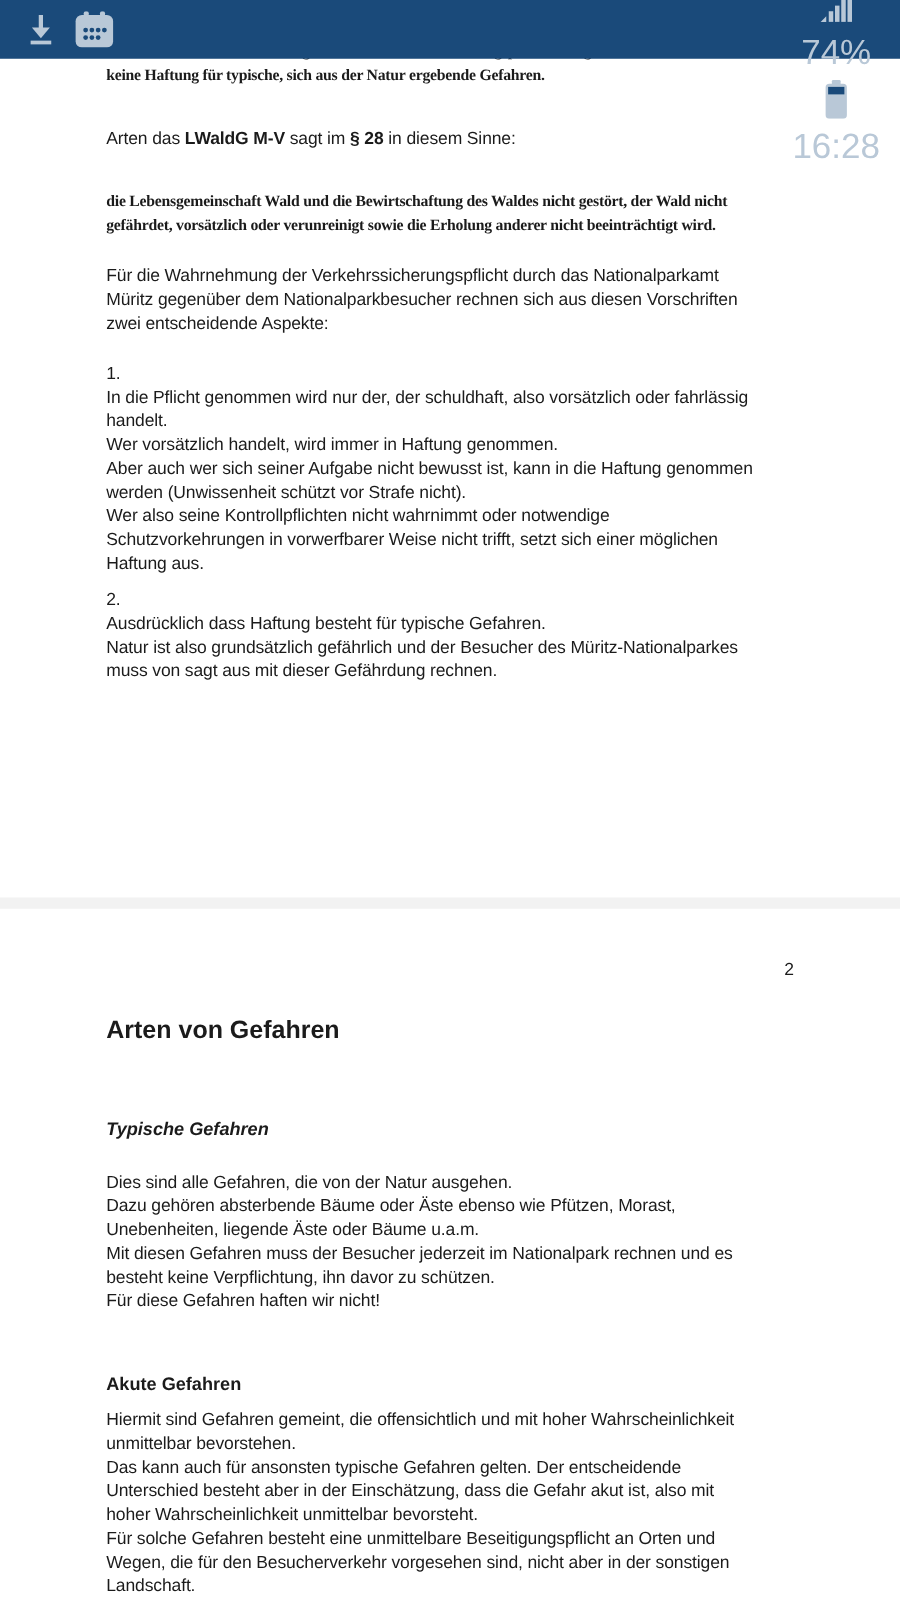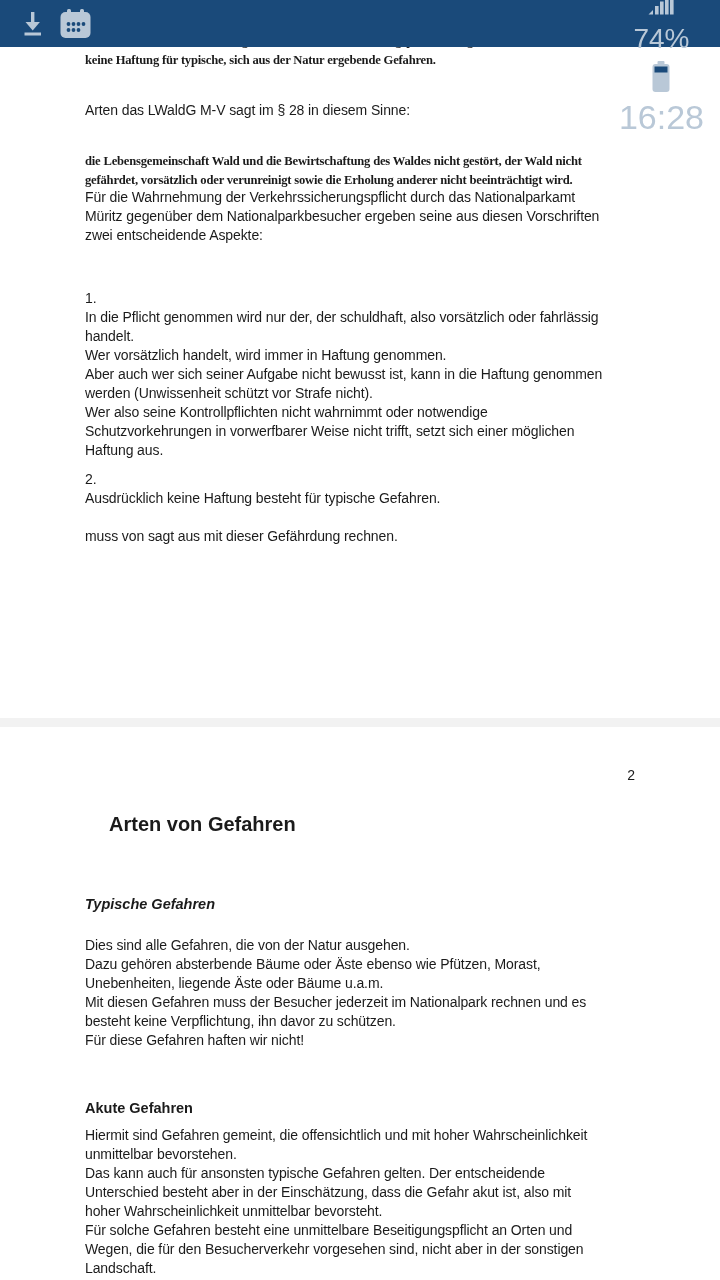--- a/index.html
+++ b/index.html
@@ -19,66 +19,66 @@
   
   .statusbar{
     position:absolute;top:0;left:0;width:720px;height:47px;z-index:10;
     background:var(--status_bar_bg);color:var(--status_bar_fg);
     display:flex;align-items:center;padding:0 16px 0 20px;
   }
   .sb-left{display:flex;align-items:center;gap:15px;}
   .sb-right{display:flex;align-items:center;gap:8px;margin-left:auto;flex-direction:column;}
   .sb-ico{display:block;}
   .sb-text{font-size:28px;line-height:1;letter-spacing:0;}
-  .sb-time{font-size:34px;}
+  .sb-time{font-size:28px;}
   
   .doc{position:absolute;inset:0;z-index:1;}
   .block{position:absolute;left:85px;width:560px;white-space:nowrap;}
   .serif{
     font-family:Liberation Serif, serif;font-weight:700;
     font-size:12.6px;line-height:19px;letter-spacing:-0.2px;
   }
   .sans{font-size:14px;line-height:19px;letter-spacing:-0.1px;}
   .subhead{font-size:14.5px;font-weight:700;line-height:19px;}
   .pagetitle{font-size:20px;font-weight:700;line-height:26px;}
   .pagenum{text-align:right;}
-  .b{font-weight:400;text-align:center;}
+  .b{font-weight:700;text-align:center;}
   .u{text-underline-offset:2px;}
   .separator{
     position:absolute;left:0;width:720px;top:718px;height:9px;
     background:var(--separator_color);
   }
 </style>
 </head>
 <body>
 
 <div class="screen">
 
   <div class="doc">
 
     <div>
       <div class="block serif" style="top:32px;"><span>werden keine zusätzlichen Sorgfalts- oder Verkehrssicherungspflichten begründet. Es besteht insbesondere</span><br><span>keine Haftung für typische, sich aus der Natur ergebende Gefahren.</span></div>
 
       <div class="block sans" style="top:101px;"><span>Arten das </span><span class="b">LWaldG M-V</span><span> sagt im </span><span class="b">§ 28</span><span> in diesem Sinne:</span></div>
 
       <div class="block serif" style="top:133px;"><br><span>die Lebensgemeinschaft Wald und die Bewirtschaftung des Waldes nicht gestört, der Wald nicht</span><br><span>gefährdet, vorsätzlich oder verunreinigt sowie die Erholung anderer nicht beeinträchtigt wird.</span></div>
 
-      <div class="block sans" style="top:188px;"><span>Für die Wahrnehmung der Verkehrssicherungspflicht durch das Nationalparkamt</span><br><span>Müritz gegenüber dem Nationalparkbesucher ergeben seine aus diesen Vorschriften</span><br><span>zwei entscheidende Aspekte:</span></div>
+      <div class="block sans" style="top:211px;"><span>Für die Wahrnehmung der Verkehrssicherungspflicht durch das Nationalparkamt</span><br><span>Müritz gegenüber dem Nationalparkbesucher rechnen sich aus diesen Vorschriften</span><br><span>zwei entscheidende Aspekte:</span></div>
 
       <div class="block sans" style="top:289px;"><span>1.</span><br><span>In die Pflicht genommen wird nur der, der schuldhaft, also </span><span class="u">vorsätzlich</span><span> oder </span><span class="u">fahrlässig</span><br><span>handelt.</span><br><span>Wer vorsätzlich handelt, wird immer in Haftung genommen.</span><br><span>Aber auch wer sich seiner Aufgabe nicht bewusst ist, kann in die Haftung genommen</span><br><span>werden (Unwissenheit schützt vor Strafe nicht).</span><br><span>Wer also seine Kontrollpflichten nicht wahrnimmt oder notwendige</span><br><span>Schutzvorkehrungen in vorwerfbarer Weise nicht trifft, setzt sich einer möglichen</span><br><span>Haftung aus.</span></div>
 
-      <div class="block sans" style="top:470px;"><span>2.</span><br><span>Ausdrücklich keine Haftung besteht für </span><span class="u">typische</span><span> Gefahren.</span><br><br><span>muss von sagt aus mit dieser Gefährdung rechnen.</span></div>
+      <div class="block sans" style="top:470px;"><span>2.</span><br><span>Ausdrücklich dass Haftung besteht für </span><span class="u">typische</span><span> Gefahren.</span><br><span>Natur ist also grundsätzlich gefährlich und der Besucher des Müritz-Nationalparkes</span><br><span>muss von sagt aus mit dieser Gefährdung rechnen.</span></div>
     </div>
 
     <div class="separator"></div>
 
     <div>
       <div class="block sans pagenum" style="top:766px;width:550px;">2</div>
 
-      <div class="block pagetitle" style="top:811px;margin-left:24px;">Arten von Gefahren</div>
+      <div class="block pagetitle" style="top:811px;">Arten von Gefahren</div>
 
       <div class="block subhead" style="top:895px;font-style:italic;">Typische Gefahren</div>
 
       <div class="block sans" style="top:936px;"><span>Dies sind alle Gefahren, </span><span class="u">die von der Natur ausgehen</span><span>.</span><br><span>Dazu gehören absterbende Bäume oder Äste ebenso wie Pfützen, Morast,</span><br><span>Unebenheiten, liegende Äste oder Bäume u.a.m.</span><br><span>Mit diesen Gefahren muss der Besucher jederzeit im Nationalpark rechnen und es</span><br><span>besteht keine Verpflichtung, ihn davor zu schützen.</span><br><span>Für diese Gefahren haften wir nicht!</span></div>
 
       <div class="block subhead" style="top:1099px;">Akute Gefahren</div>
 
       <div class="block sans" style="top:1126px;"><span>Hiermit sind Gefahren gemeint, die </span><span class="u">offensichtlich</span><span> und </span><span class="u">mit hoher Wahrscheinlichkeit</span><br><span class="u">unmittelbar bevorstehen</span><span>.</span><br><span>Das kann auch für ansonsten typische Gefahren gelten. Der entscheidende</span><br><span>Unterschied besteht aber in der Einschätzung, dass die Gefahr akut ist, also mit</span><br><span>hoher Wahrscheinlichkeit unmittelbar bevorsteht.</span><br><span>Für solche Gefahren besteht eine unmittelbare Beseitigungspflicht an Orten und</span><br><span>Wegen, die für den Besucherverkehr vorgesehen sind, nicht aber in der sonstigen</span><br><span>Landschaft.</span></div>
     </div>
   </div>

